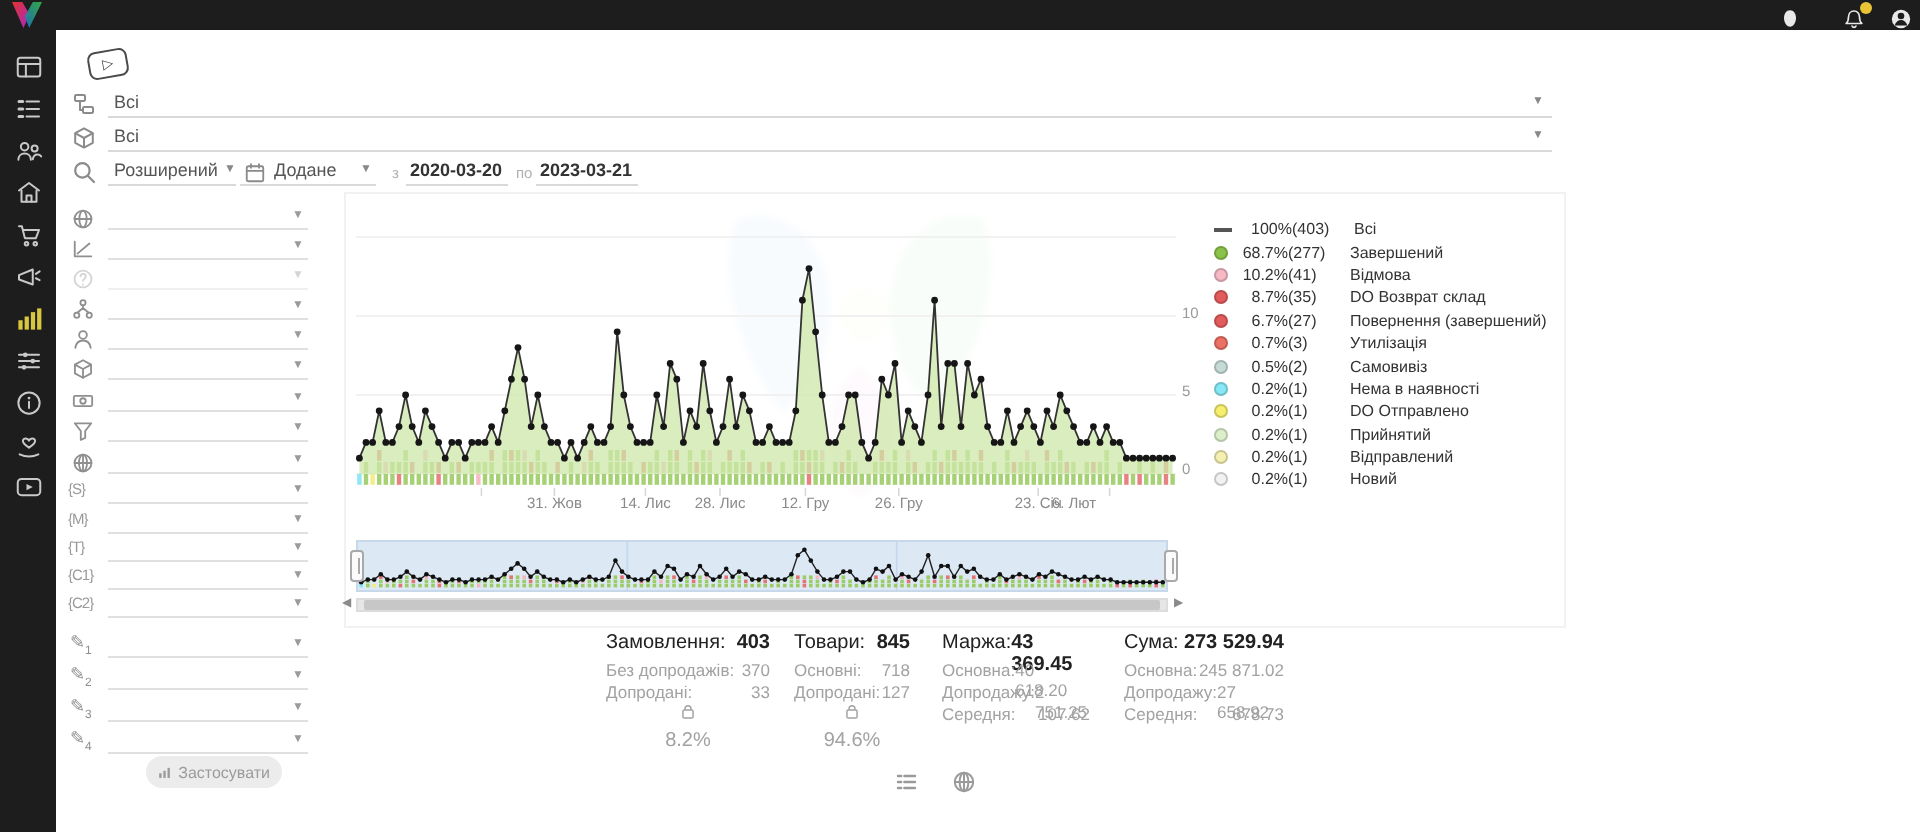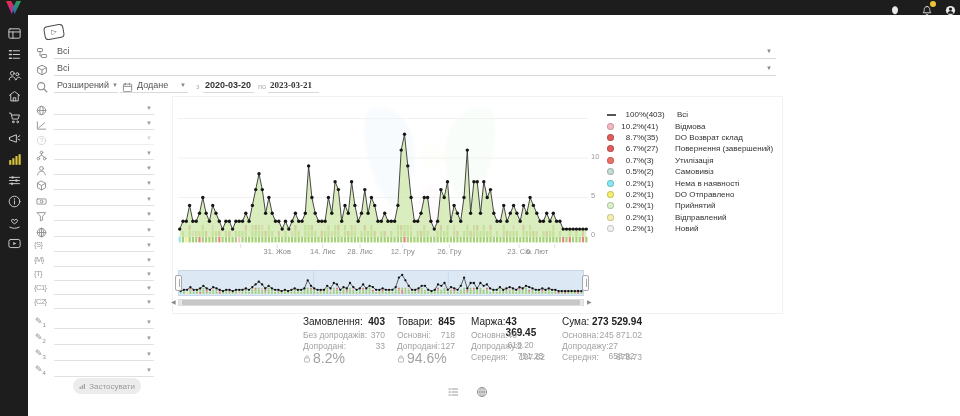--- a/index.html
+++ b/index.html
@@ -67,21 +67,21 @@
   .nav-handle::after { content:""; position:absolute; left:2.5px; top:3px; width:1px; height:8px; background:#a9a9a9; }
   #scrollbar { position:absolute; left:178px; top:299px; width:406px; height:7px; background:#e6e6e6; border:1px solid #dcdcdc; cursor:pointer; }
   #scroll-thumb { position:absolute; left:3px; top:0px; right:3px; height:5px; background:#c7c7c7; border-radius:1px; cursor:grab; }
   .sb-arrow { position:absolute; top:299px; font-size:6px; color:#8a8a8a; line-height:7px; cursor:pointer; }
 
   
   .stat-col { position:absolute; top:316px; }
   .stat-head { display:flex; justify-content:space-between; font-size:10px; color:#222; height:14px; }
   .stat-head b { font-weight:bold; }
   .stat-sub { display:flex; justify-content:space-between; font-size:8.5px; color:#a2a2a2; height:11px; }
-  .stat-up { display:flex; align-items:center; gap:2px; font-size:14px; color:#a2a2a2; height:11px; }
+  .stat-up { display:flex; align-items:center; gap:2px; font-size:10px; color:#a2a2a2; height:11px;flex-direction:column; }
   .stat-up svg { color:#a2a2a2; }
 
   
   .ft-icon { position:absolute; top:384px; width:12px; height:12px; color:#9a9a9a; cursor:pointer; }
 </style>
 </head>
 <body>
 
 <div class="topbar"></div>
 <div class="sidebar" id="sidebar">
@@ -217,21 +217,21 @@
   </svg>
 </span>
 <span class="fh-text" style="left:137px; top:80px;">Додане</span>
 <span class="caret" style="left:180px; top:82px;">▼</span>
 <div class="fh-line" style="left:120px; top:92px; width:68px;"></div>
 
 <span class="lbl-sm" style="left:196px; top:82px;">з</span>
 <span class="fh-date" style="left:205px; top:80px;">2020-03-20</span>
 <div class="fh-line" style="left:203px; top:92px; width:51px;"></div>
 <span class="lbl-sm" style="left:258px; top:82px;">по</span>
-<span class="fh-date" style="left:270px; top:80px;font-family:Liberation Serif, serif;">2023-03-21</span>
+<span class="fh-date" style="left:270px; top:80px;">2023-03-21</span>
 <div class="fh-line" style="left:268px; top:92px; width:51px;"></div>
 
 <div id="filter-list">
     <div class="fp-row" style="top: 6px;">
       <span class="ic"><svg viewBox="0 0 12 12" width="11" height="11" fill="none" stroke="currentColor" stroke-width="1" stroke-linecap="round" stroke-linejoin="round">
           <circle cx="6" cy="6" r="4.6"></circle>
           <ellipse cx="6" cy="6" rx="2" ry="4.6"></ellipse>
           <path d="M1.4 6h9.2"></path>
         </svg></span>
       <div class="ul"></div>
@@ -782,20 +782,26 @@
   </div>
 
 <div id="legend">
     <div class="lg-row">
       <span class="lg-mark lg-dash"></span>
       <span class="lg-pct">100%</span>
       <span class="lg-cnt">(403)</span>
       <span class="lg-lbl">Всі</span>
     </div>
     <div class="lg-row">
+      <span class="lg-mark" style="background:#8bc34a"></span>
+      <span class="lg-pct">68.7%</span>
+      <span class="lg-cnt">(277)</span>
+      <span class="lg-lbl">Завершений</span>
+    </div>
+    <div class="lg-row">
       <span class="lg-mark" style="background:#f5b8c4"></span>
       <span class="lg-pct">10.2%</span>
       <span class="lg-cnt">(41)</span>
       <span class="lg-lbl">Відмова</span>
     </div>
     <div class="lg-row">
       <span class="lg-mark" style="background:#e25c5c"></span>
       <span class="lg-pct">8.7%</span>
       <span class="lg-cnt">(35)</span>
       <span class="lg-lbl">DO Возврат склад</span>

